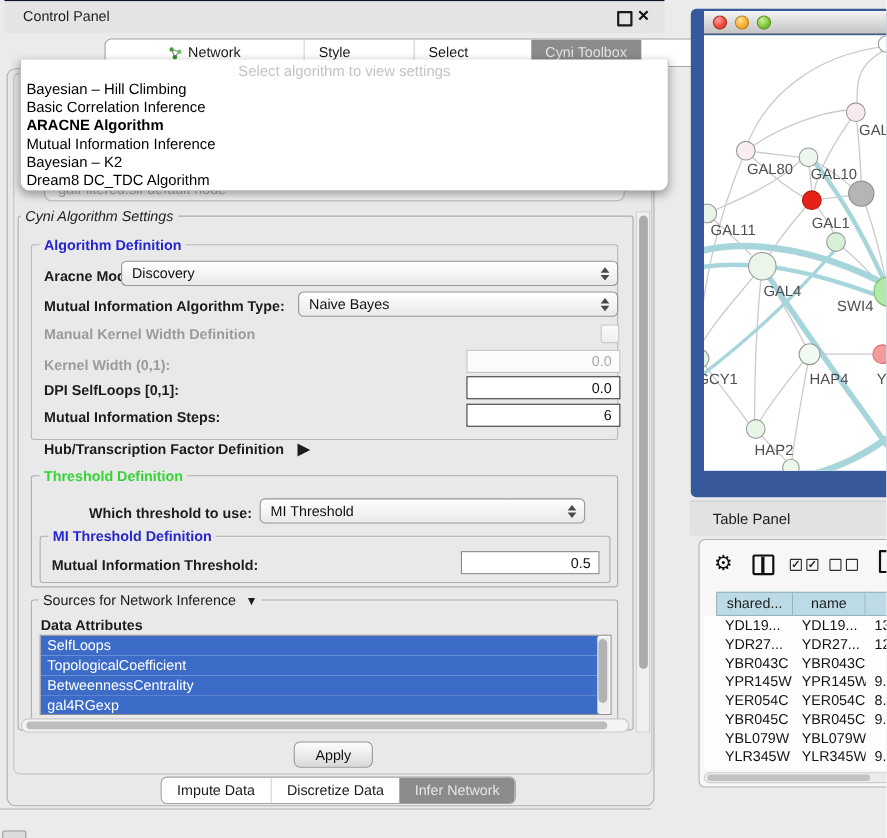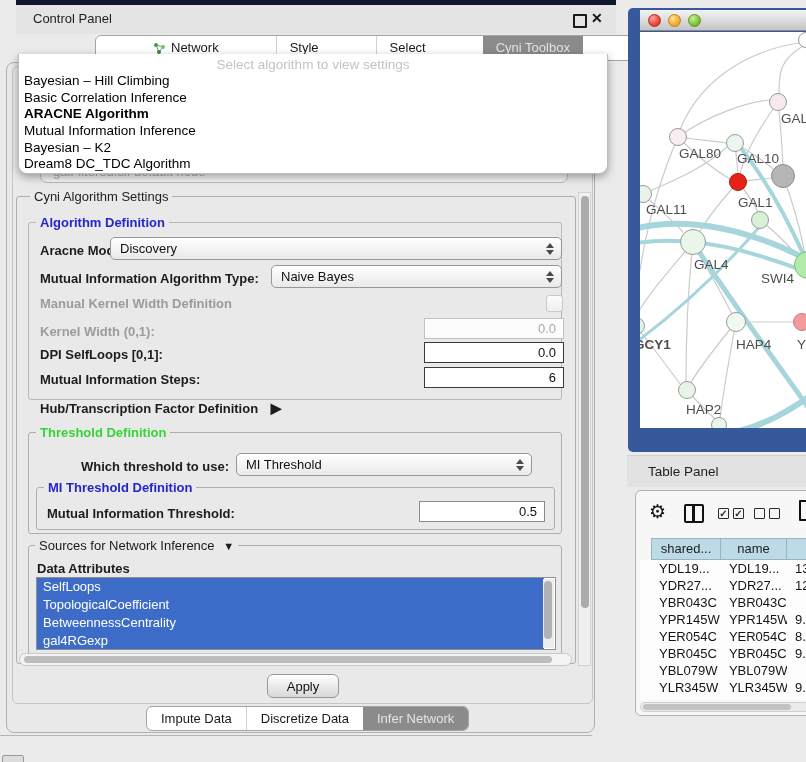--- a/index.html
+++ b/index.html
@@ -1,21 +1,21 @@
 <!DOCTYPE html>
 <html><head>
 <meta charset="utf-8">
 <style>
   html,body{margin:0;padding:0;}
   body{font-family:"Liberation Sans",sans-serif;}
   #screen{position:relative;width:806px;height:762px;background:#ebebeb;overflow:hidden;}
   .abs{position:absolute;}
 
   
-  #cp-titlebar{left:16px;top:4;width:600px;height:29px;background:#e4e4e4;border-top:5px solid #0f172a;}
+  #cp-titlebar{left:4px;top:4;width:600px;height:29px;background:#e4e4e4;border-top:1px solid #0f172a;}
   #cp-title{left:17px;top:6px;font-size:13px;color:#1d1d1d;}
   #float-ic{left:557px;top:9px;width:10px;height:10px;border:2px solid #1a1a1a;border-radius:1px;cursor:pointer;}
   #close-ic{left:575px;top:5px;font-size:14px;font-weight:bold;color:#111;cursor:pointer;}
 
   #tabbar{left:95px;top:35px;height:24px;display:flex;background:#fff;border:1px solid #a3a3a3;border-radius:6px;overflow:hidden;}
   .tab{font-size:13px;color:#1a1a1a;line-height:24px;padding:0 13px;display:flex;align-items:center;gap:5px;cursor:pointer;margin-left:44px;}
   .tab + .tab{border-left:1px solid #d2d2d2;}
   .tab.sel{background:#8b8b8b;color:#e3e3e3;border-left:none;}
   .tab.sel + .tab{border-left:none;}
 
@@ -144,21 +144,21 @@
     <div class="abs" id="dd-placeholder">Select algorithm to view settings</div>
     <div class="abs dd-item" style="top:19px;">Bayesian – Hill Climbing</div>
     <div class="abs dd-item" style="top:36px;">Basic Correlation Inference</div>
     <div class="abs dd-item bold" style="top:52px;">ARACNE Algorithm</div>
     <div class="abs dd-item" style="top:69px;">Mutual Information Inference</div>
     <div class="abs dd-item" style="top:86px;">Bayesian – K2</div>
     <div class="abs dd-item" style="top:102px;">Dream8 DC_TDC Algorithm</div>
   </div>
 
   <div class="abs gbox" style="left:16px;top:196px;width:558px;height:466px;"></div>
-  <div class="legend" style="left:30px;top:189px;color:#222;">Cyni Algorithm Settings</div>
+  <div class="legend" style="left:19px;top:189px;color:#222;font-style:italic;">Cyni Algorithm Settings</div>
 
   <div class="abs gbox" style="left:28px;top:222px;width:532px;height:176px;border-color:#b8b8b8;"></div>
   <div class="legend" style="left:36px;top:215px;color:#2525cc;font-weight:bold;">Algorithm Definition</div>
 
   <div class="blabel" style="left:40px;top:243px;">Aracne Mode:</div>
   <div class="combo" style="left:110px;top:237px;width:452px;">
     <span class="val">Discovery</span>
     <span class="arrows">
         <span class="tri-up"></span>
         <span class="tri-dn"></span>
@@ -302,21 +302,21 @@
     <div class="node" style="left:-13px;top:285px;width:18px;height:18px;background:#e2f3e2;"></div>
     <div class="node" style="left:38px;top:349px;width:18px;height:18px;background:#e6f5e6;"></div>
     <div class="node" style="left:71px;top:385px;width:16px;height:16px;background:#eaf7ea;"></div>
     <div class="nlabel" style="left:141px;top:79px;">GAL</div>
     <div class="nlabel" style="left:39px;top:114px;">GAL80</div>
     <div class="nlabel" style="left:97px;top:119px;">GAL10</div>
     <div class="nlabel" style="left:98px;top:163px;">GAL1</div>
     <div class="nlabel" style="left:6px;top:170px;">GAL11</div>
     <div class="nlabel" style="left:121px;top:203px;margin-top:36px;">SWI4</div>
     <div class="nlabel" style="left:54px;top:225px;">GAL4</div>
-    <div class="nlabel" style="left:-6px;top:305px;font-weight:bold;">GCY1</div>
+    <div class="nlabel" style="left:-6px;top:305px;">GCY1</div>
     <div class="nlabel" style="left:96px;top:305px;">HAP4</div>
     <div class="nlabel" style="left:157px;top:305px;">Y</div>
     <div class="nlabel" style="left:46px;top:370px;">HAP2</div>
   </div>
 
   <div class="abs" id="tp-strip">
     <div id="tp-title">Table Panel</div>
   </div>
 
   <div class="abs" id="tp-box">

